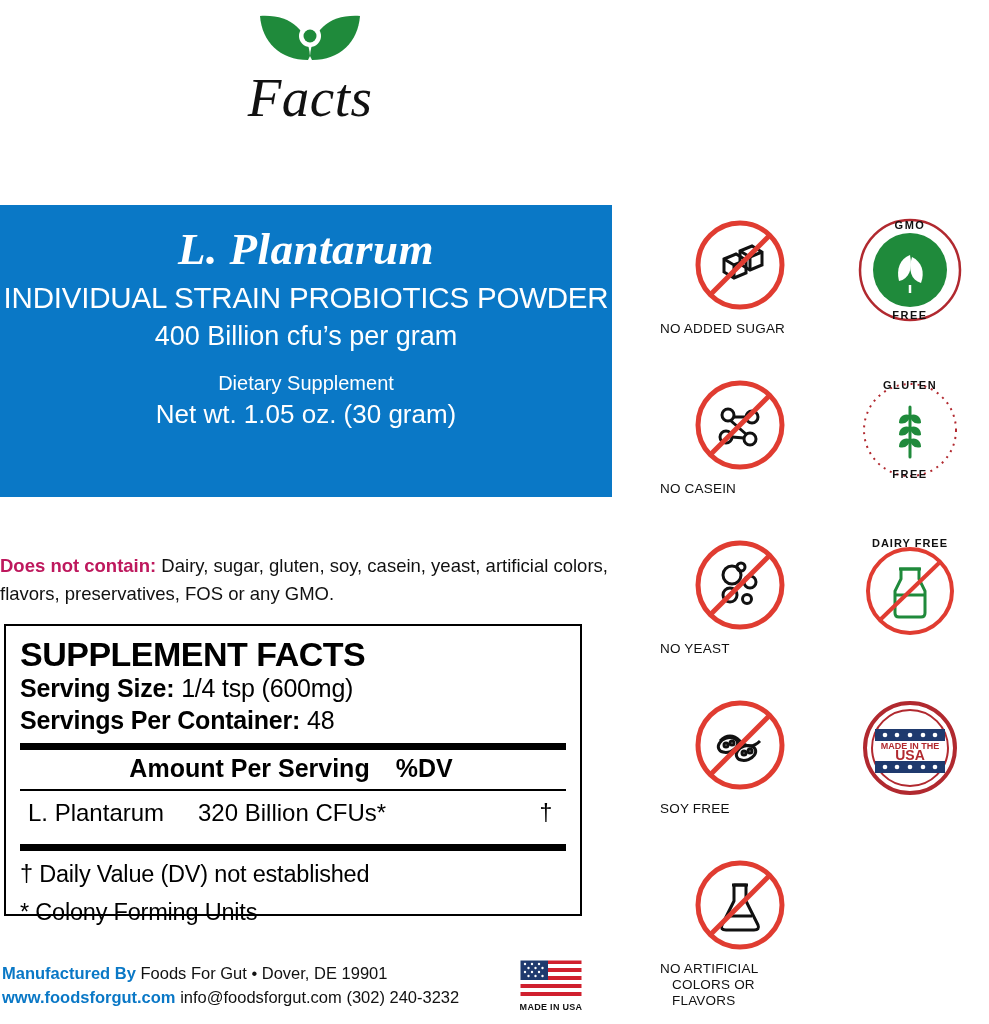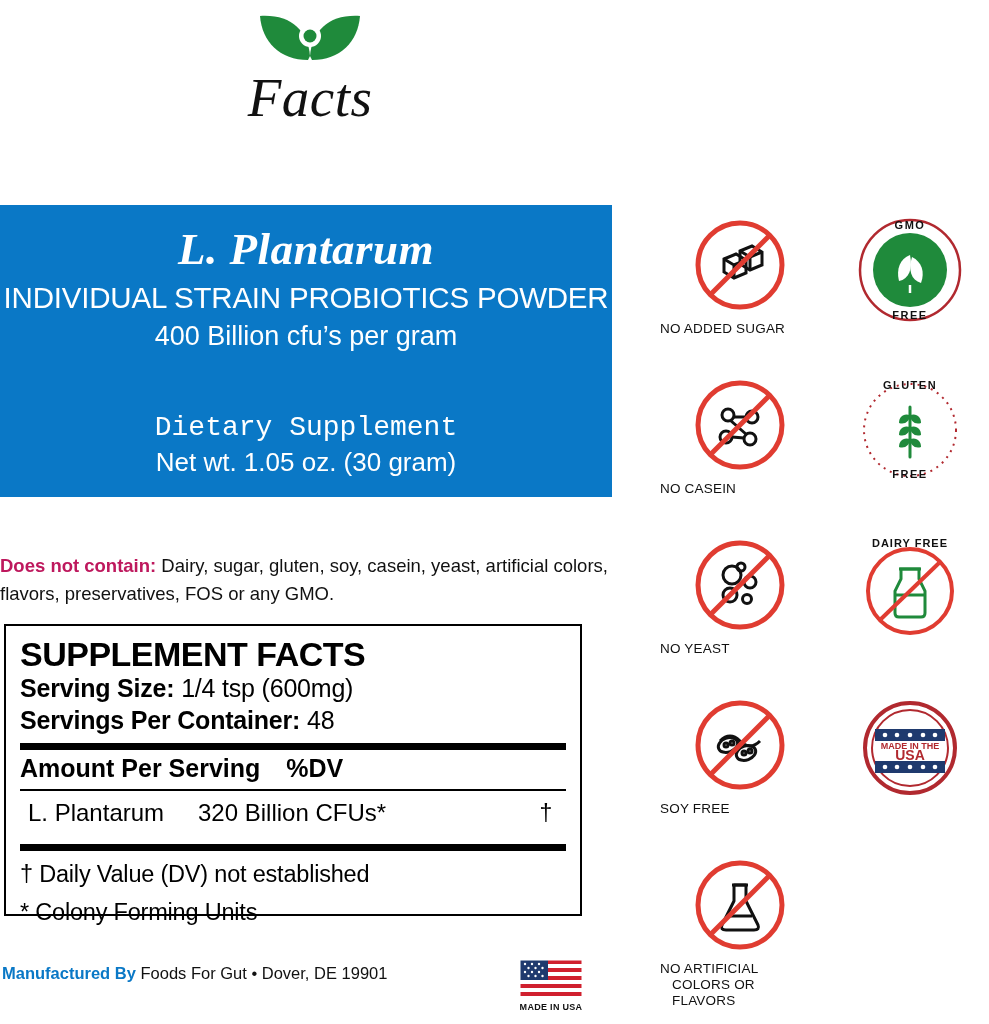--- a/index.html
+++ b/index.html
@@ -62,24 +62,23 @@
     letter-spacing: -0.2px;
     margin-top: 4px;
     font-weight: normal;
   }
   .bp-potency {
     font-size: 27px;
     margin-top: 6px;
     font-weight: normal;
   }
   .bp-dietary {
-    font-size: 28px;
-    margin-top: 60px;
+    font-size: 20px;
+    margin-top: 20px;
     font-weight: normal;
-    font-family: Liberation Mono, monospace;
   }
   .bp-netwt {
     font-size: 26px;
     margin-top: 4px;
     font-weight: normal;
   }
 
   
   .dnc {
     position: absolute;
@@ -113,21 +112,21 @@
   .sf-line {
     font-size: 25px;
     line-height: 1.26;
     letter-spacing: -0.2px;
   }
   .sf-line b { font-weight: bold; }
   .rule-thick { border-bottom: 7px solid #000; margin: 7px 0 2px 0; }
   .rule-thin { border-bottom: 2px solid #000; margin: 4px 0 0 0; }
   .amount-row {
     display: flex;
-    justify-content: flex-start;
+    justify-content: center;
     align-items: baseline;
     font-size: 25px;
     font-weight: bold;
     padding: 2px 4px 2px 0;
   }
   .amount-row .aps { margin-right: 26px; }
   .ingredient-row {
     display: flex;
     align-items: baseline;
     font-size: 24px;
@@ -248,20 +247,23 @@
 
     <div class="rule-thick"></div>
 
     <div class="sf-foot">† Daily Value (DV) not established</div>
     <div class="sf-foot">* Colony Forming Units</div>
   </div>
 
   <div class="footer">
     <div>
       <span class="mfg-label">Manufactured By</span><span> Foods For Gut • Dover, DE 19901</span>
+    </div>
+    <div>
+      <span class="url">www.foodsforgut.com</span><span> info@foodsforgut.com</span><span> (302) 240-3232</span>
     </div>
   </div>
 
   <div class="flag-badge">
     <span class="flagimg">
       <svg viewBox="0 0 62 40" width="62" height="40" aria-hidden="true">
         <rect x="0" y="0" width="62" height="40" fill="#ffffff"></rect>
         <g fill="#d0202e">
           <rect x="0" y="0" width="62" height="4"></rect>
           <rect x="0" y="8" width="62" height="4"></rect>

